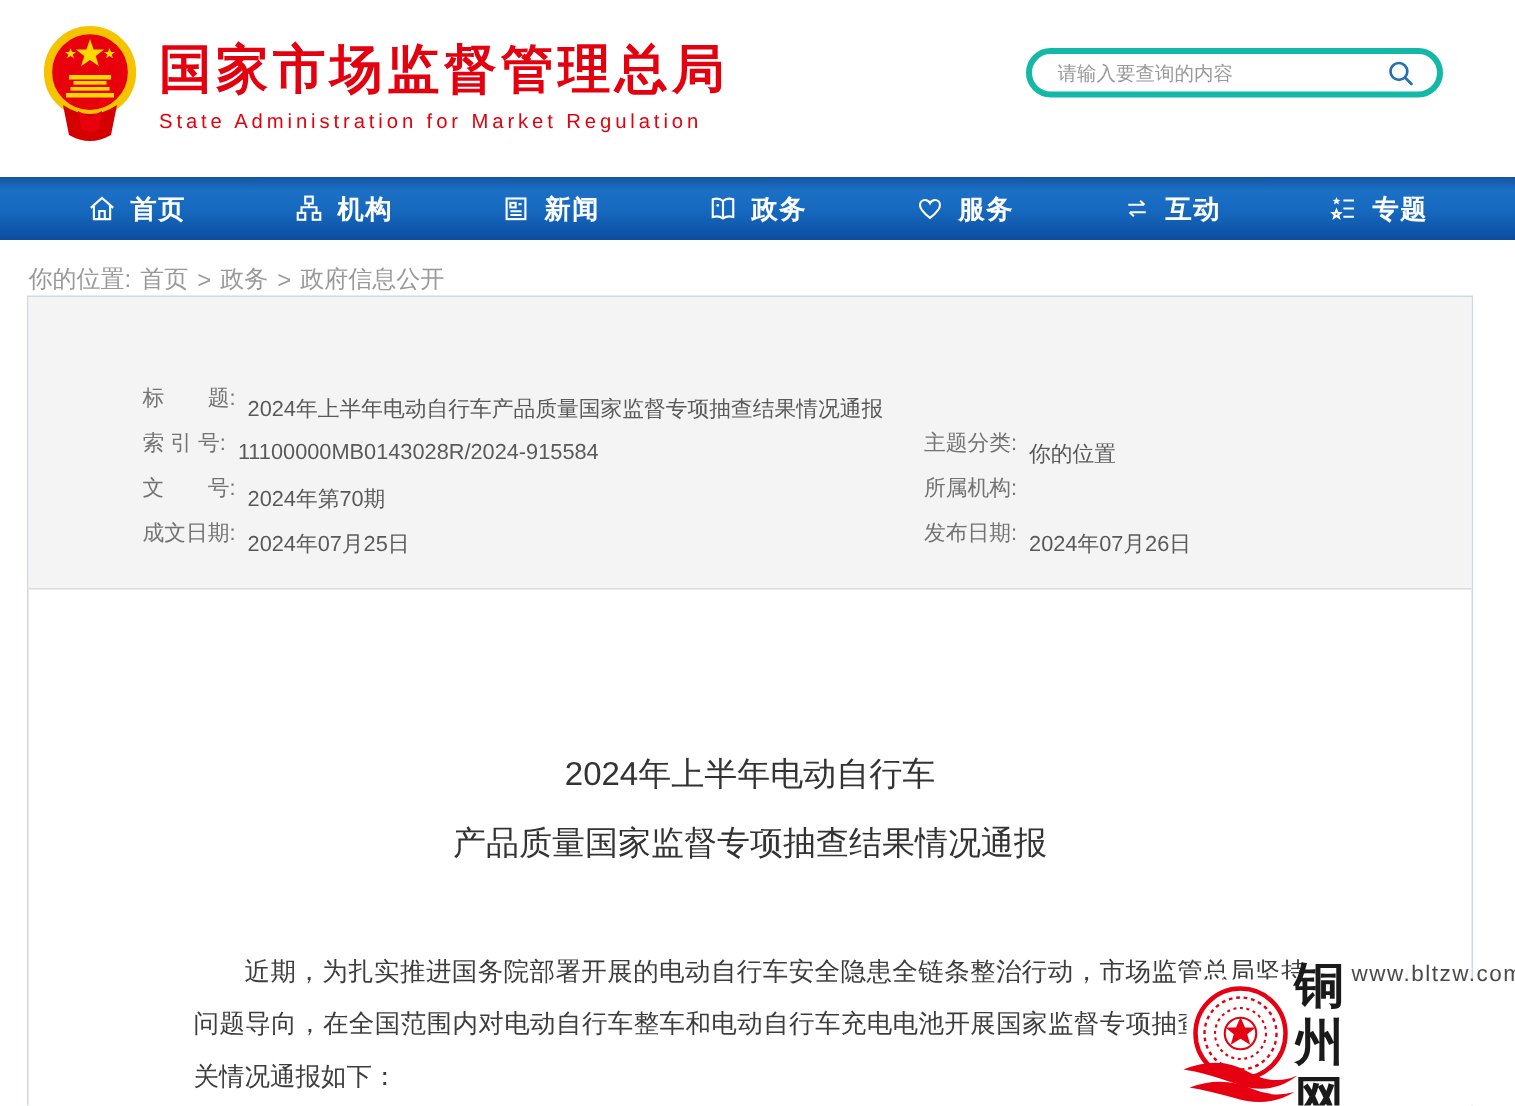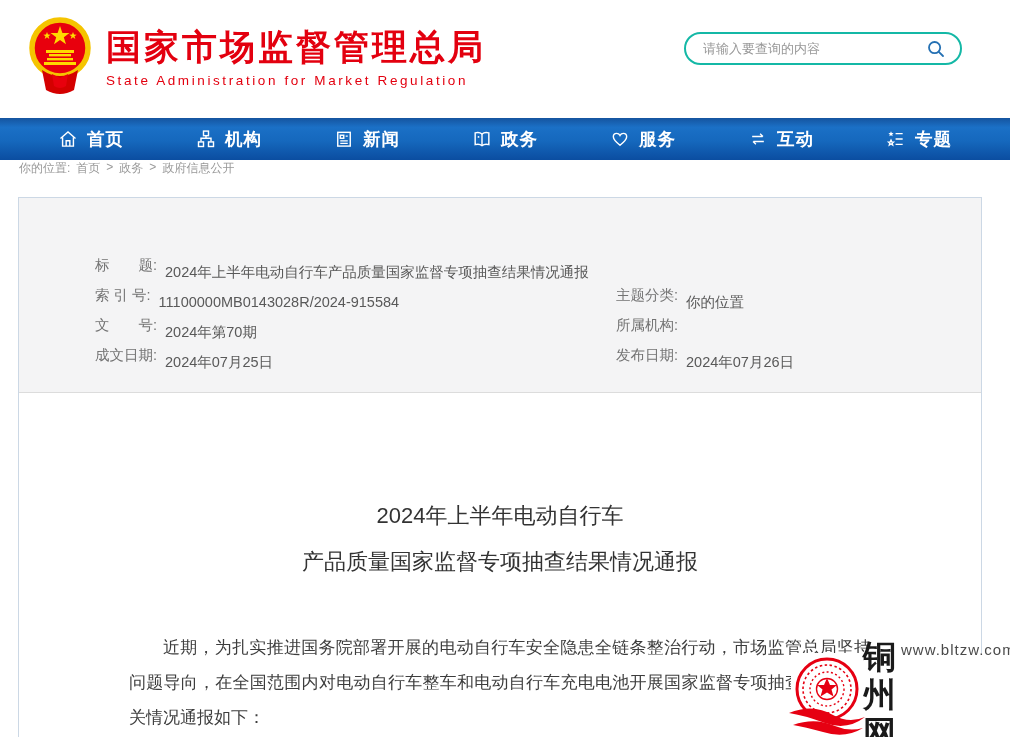--- a/index.html
+++ b/index.html
@@ -9,37 +9,37 @@
 
   
   .header { height:118px; background:#fff; position:relative; }
   .brand { position:absolute; left:28px; top:14px; display:flex; align-items:center; }
   .emblem { width:64px; height:84px; margin-right:14px; }
   .brand-text { display:flex; flex-direction:column; }
   .site-title { font-size:35px; font-weight:bold; color:#e3000f; letter-spacing:3px; line-height:44px; }
   .site-sub { font-size:13.5px; color:#e3000f; letter-spacing:2.6px; margin-top:4px; }
 
   .search-wrap { position:absolute; right:48px; top:32px; width:278px; height:33px;
-    border:2px solid #14b8a6; border-radius:17px; background:#fff; display:flex; align-items:center; }
+    border:4px solid #14b8a6; border-radius:17px; background:#fff; display:flex; align-items:center; }
   .search-input { flex:1; border:none; outline:none; background:transparent; padding:0 8px 0 17px;
     font-size:13px; color:#333; font-family:inherit; }
   .search-input::placeholder { color:#999; }
   .search-btn { width:34px; height:100%; border:none; background:transparent; cursor:pointer;
     display:flex; align-items:center; justify-content:flex-start; }
 
   
   .nav { height:42px; background:linear-gradient(180deg,#15549f 0%,#1b70c6 22%,#1568bd 55%,#0b4da0 100%);
     display:flex; align-items:center; justify-content:space-between; padding:0 58px; }
   .nav-item { display:flex; align-items:center; gap:9px; color:#fff; font-size:17.5px; font-weight:bold;
     cursor:pointer; height:100%; letter-spacing:1px; }
   .nav-item .nicon { width:20px; height:20px; display:inline-flex; }
 
   
-  .crumb { height:37px; display:flex; align-items:flex-start; padding-left:19px;
-    font-size:12px; color:#999; gap:6px; }
+  .crumb { height:37px; display:flex; align-items:flex-end; padding-left:19px;
+    font-size:16px; color:#999; gap:6px; }
   .crumb a { color:#999; text-decoration:none; cursor:pointer; }
 
   
   .content-box { position:absolute; left:18px; right:28px; top:197px; bottom:-2px;
     border:1px solid #ccd8e5; background:#fff; }
   .meta { background:#f4f4f5; border-bottom:1px solid #dcdcdc; height:195px; padding:52px 30px 0 76px;
     font-size:14.5px; }
   .meta-row { display:flex; height:30px; align-items:center; }
   .meta-cell { display:flex; align-items:center; }
   .meta-cell.left { flex:0 0 521px; }

